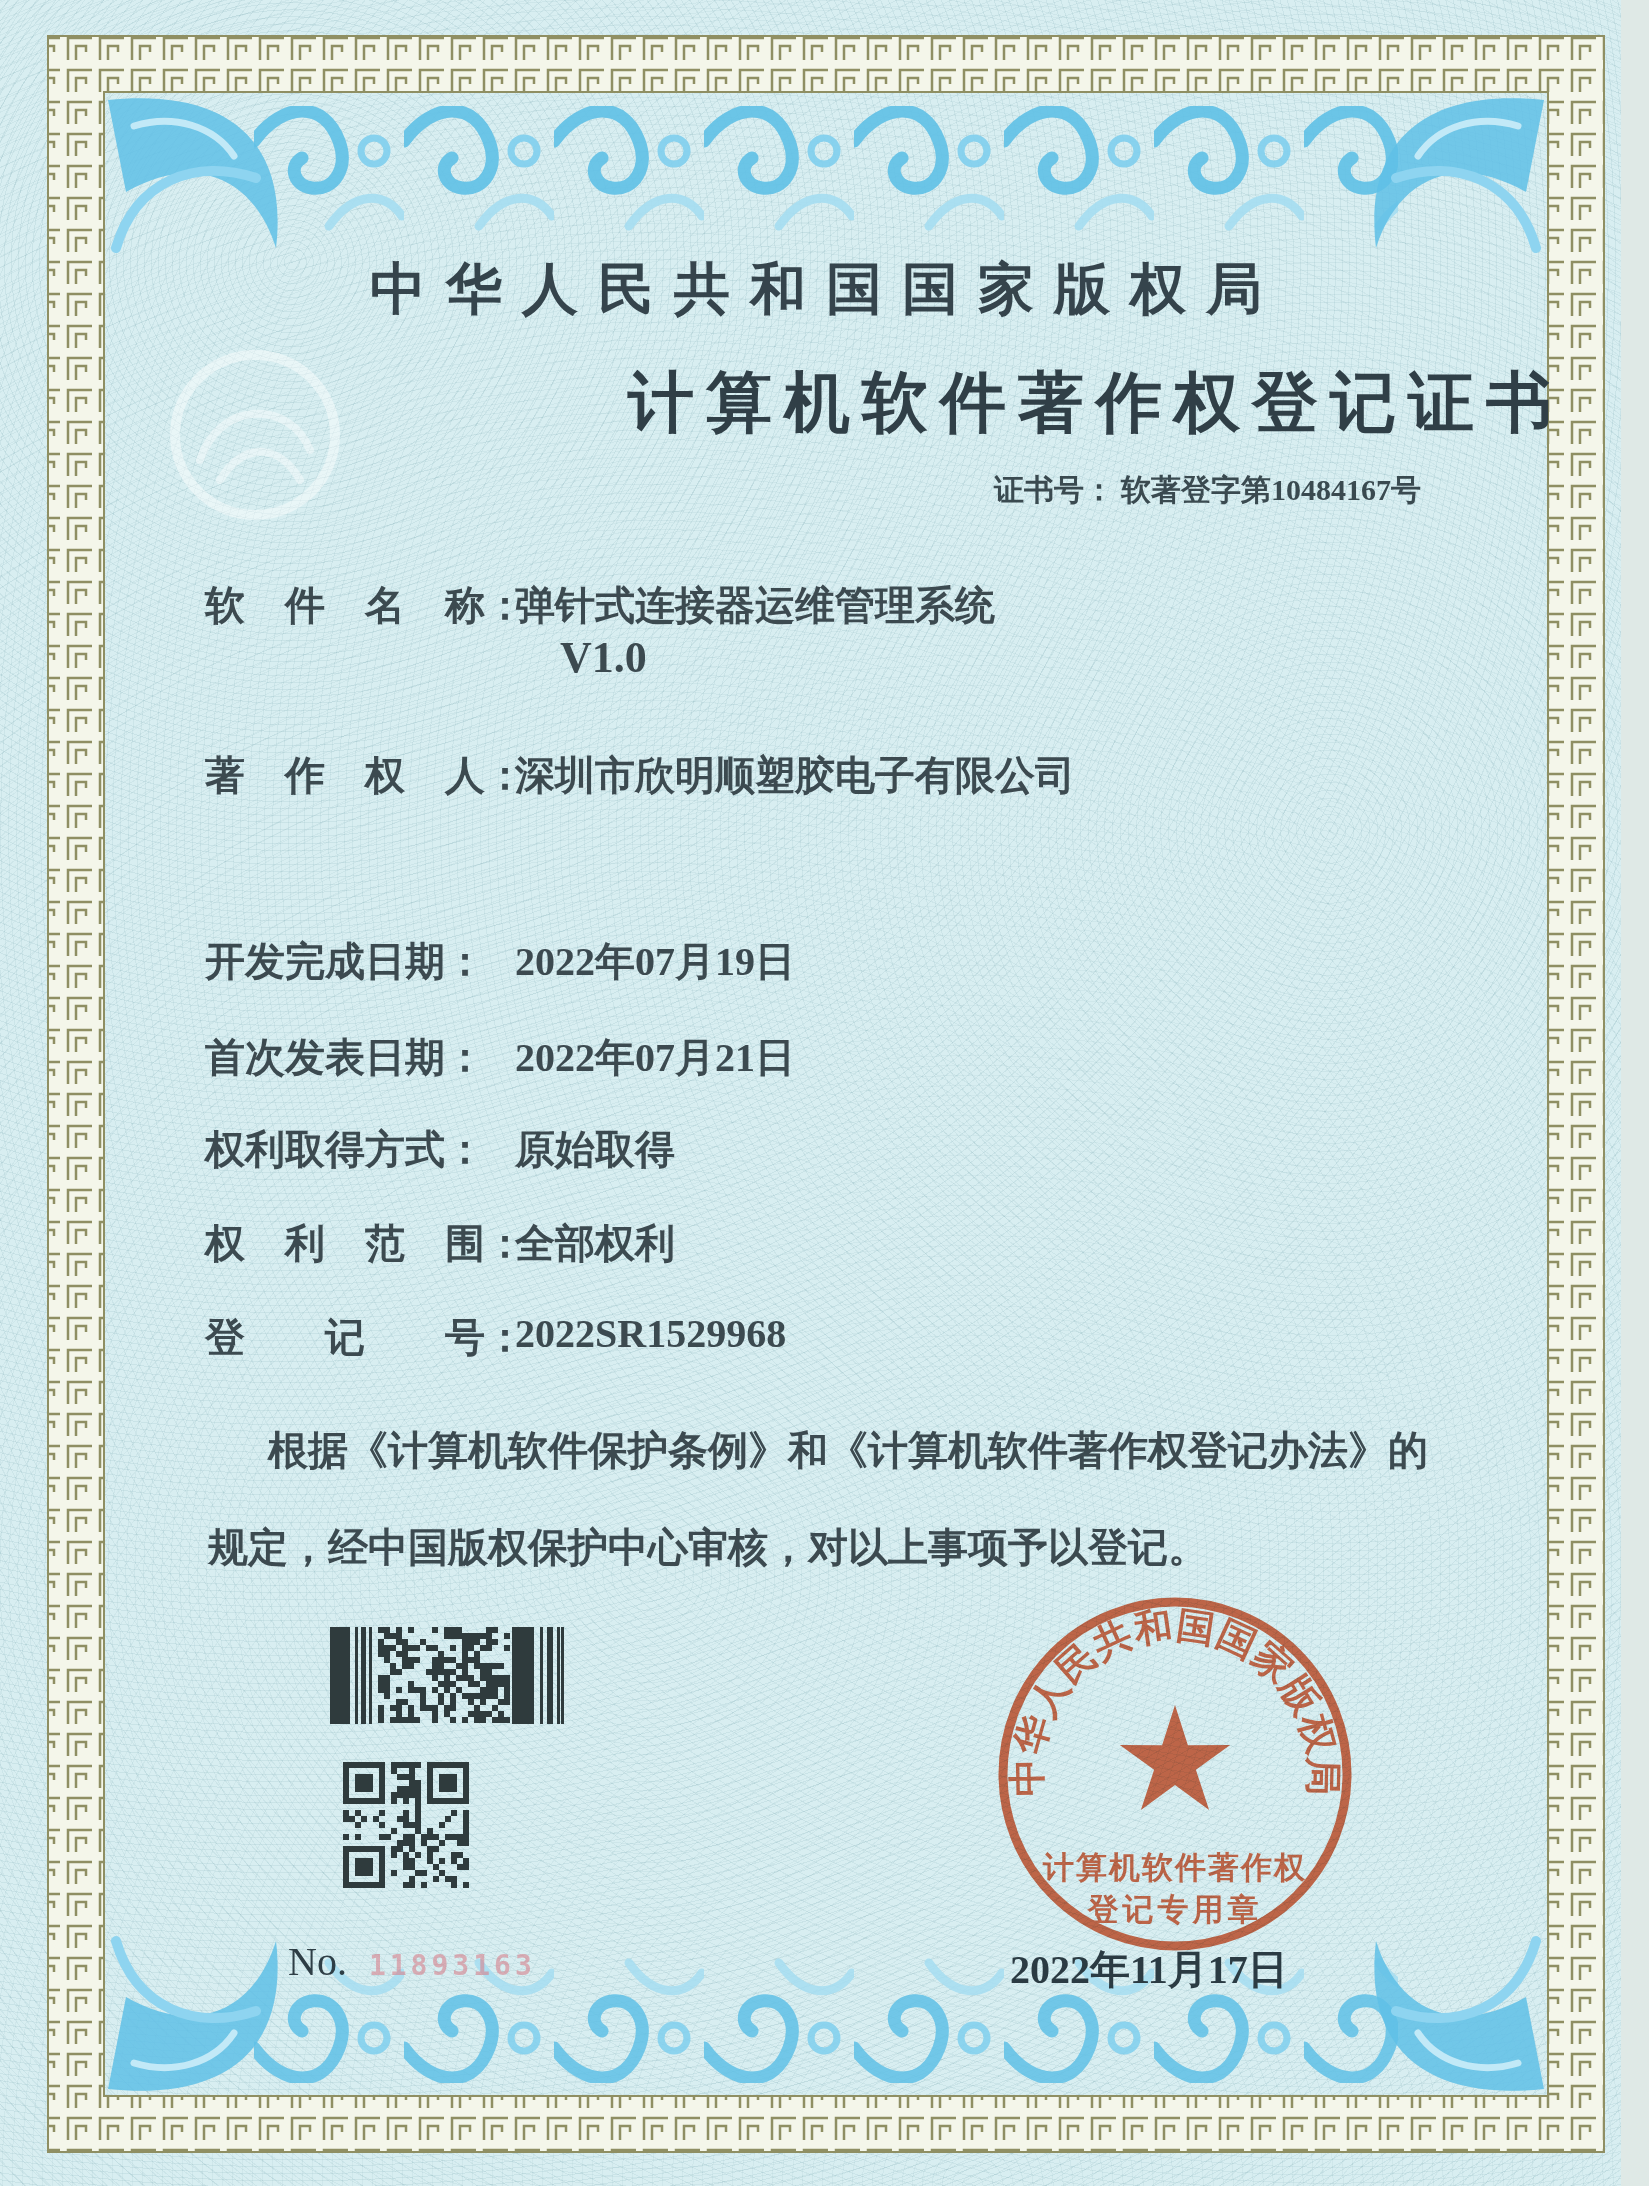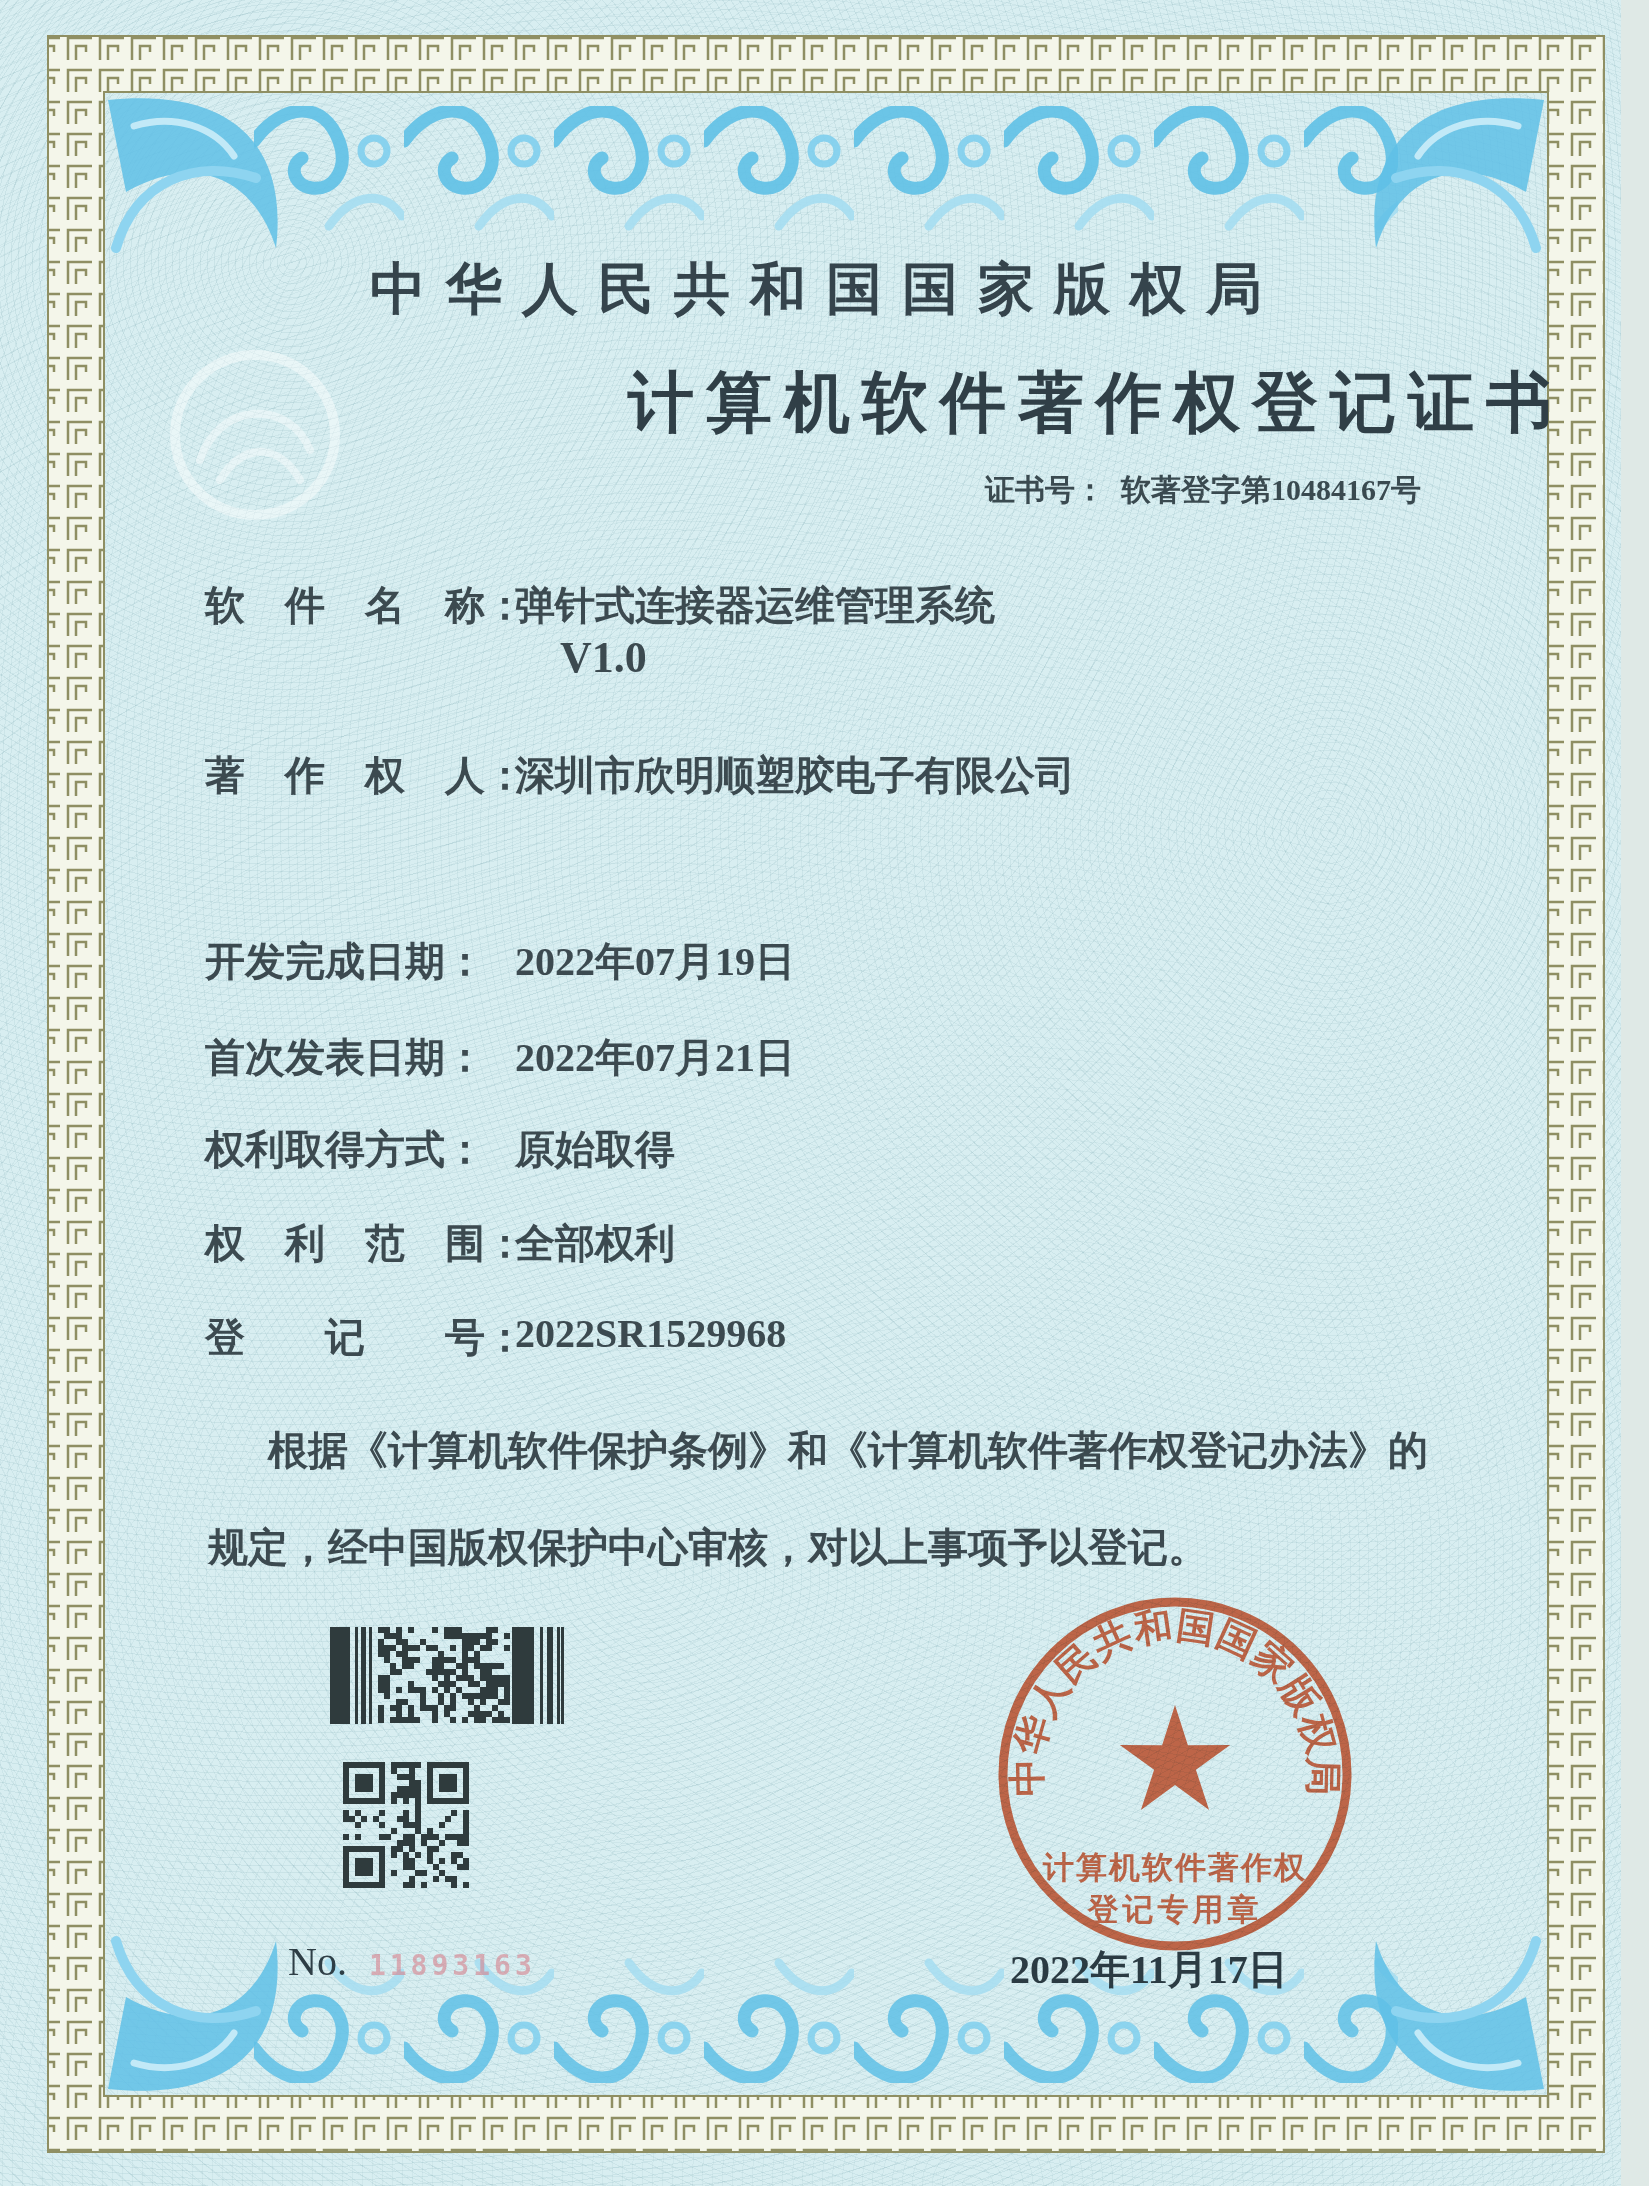--- a/index.html
+++ b/index.html
@@ -25,21 +25,21 @@
   }
   .cert-title{
     left:104px;top:358px;width:1444px;
     text-align:right;font-size:66px;font-weight:700;letter-spacing:12px;
     color:#303f47;
     margin-left:16px;
   }
   .cert-no-line{
     top:470px;right:200px;
     font-size:30px;font-weight:600;color:#3a4a50;
-    display:flex;gap:16px;
+    display:flex;gap:7px;
   }
   .field{left:0;top:0;font-size:40px;font-weight:600;color:#3c4a50;white-space:nowrap;}
   .field .label{position:absolute;left:205px;top:0;}
   .field .value{position:absolute;left:515px;top:0;}
   .version-line{left:560px;font-size:44px;font-weight:600;color:#3c4a50;}
   .statement{font-size:40px;font-weight:600;color:#3c4a50;white-space:nowrap;}
   .serial{left:288px;top:1938px;font-size:40px;color:#2e3e46;display:flex;align-items:baseline;}
   .serial .num{
     margin-left:22px;font-family:"DejaVu Sans Mono","Liberation Mono",monospace;
     font-size:28px;letter-spacing:4px;color:rgba(214,130,142,0.62);font-weight:700;

